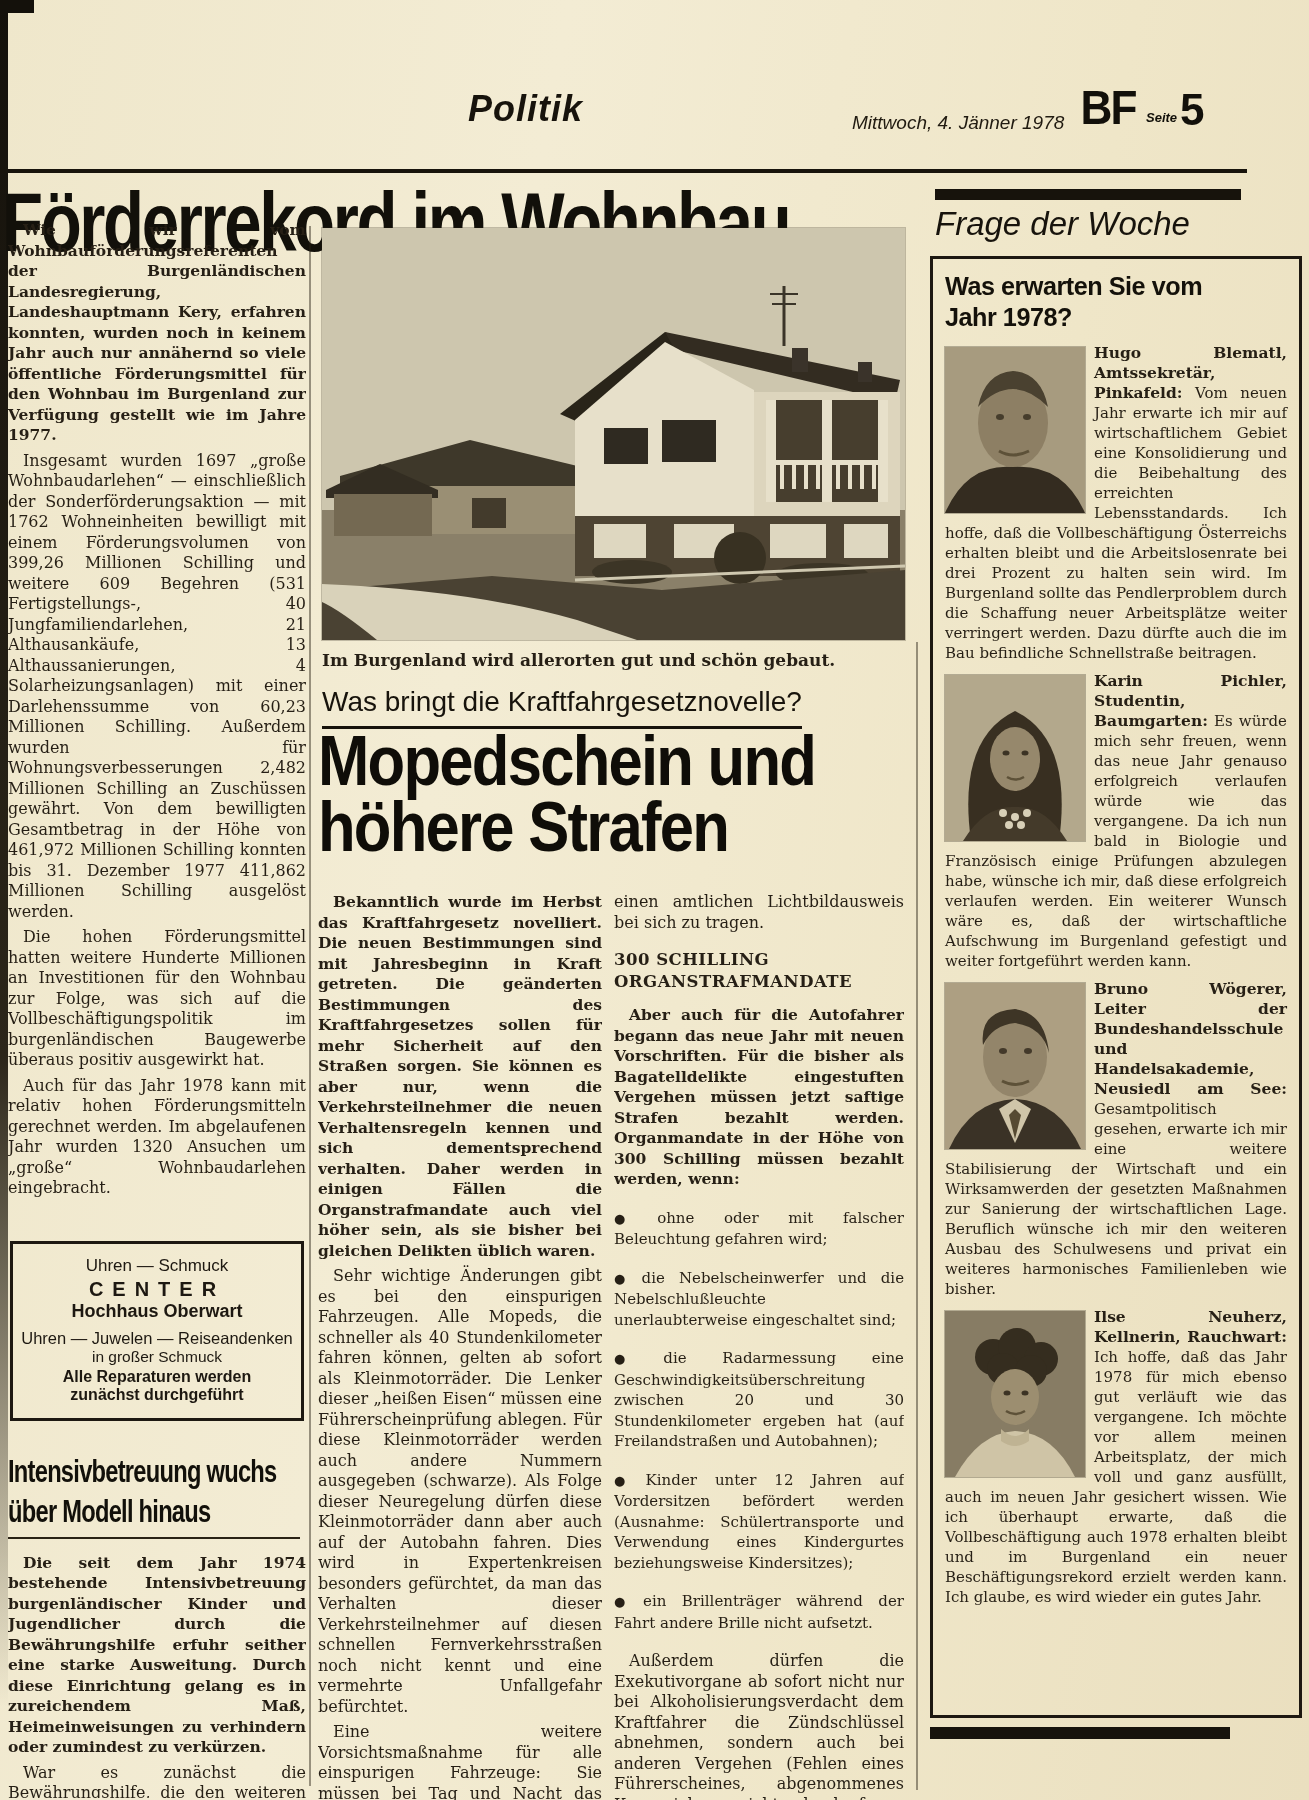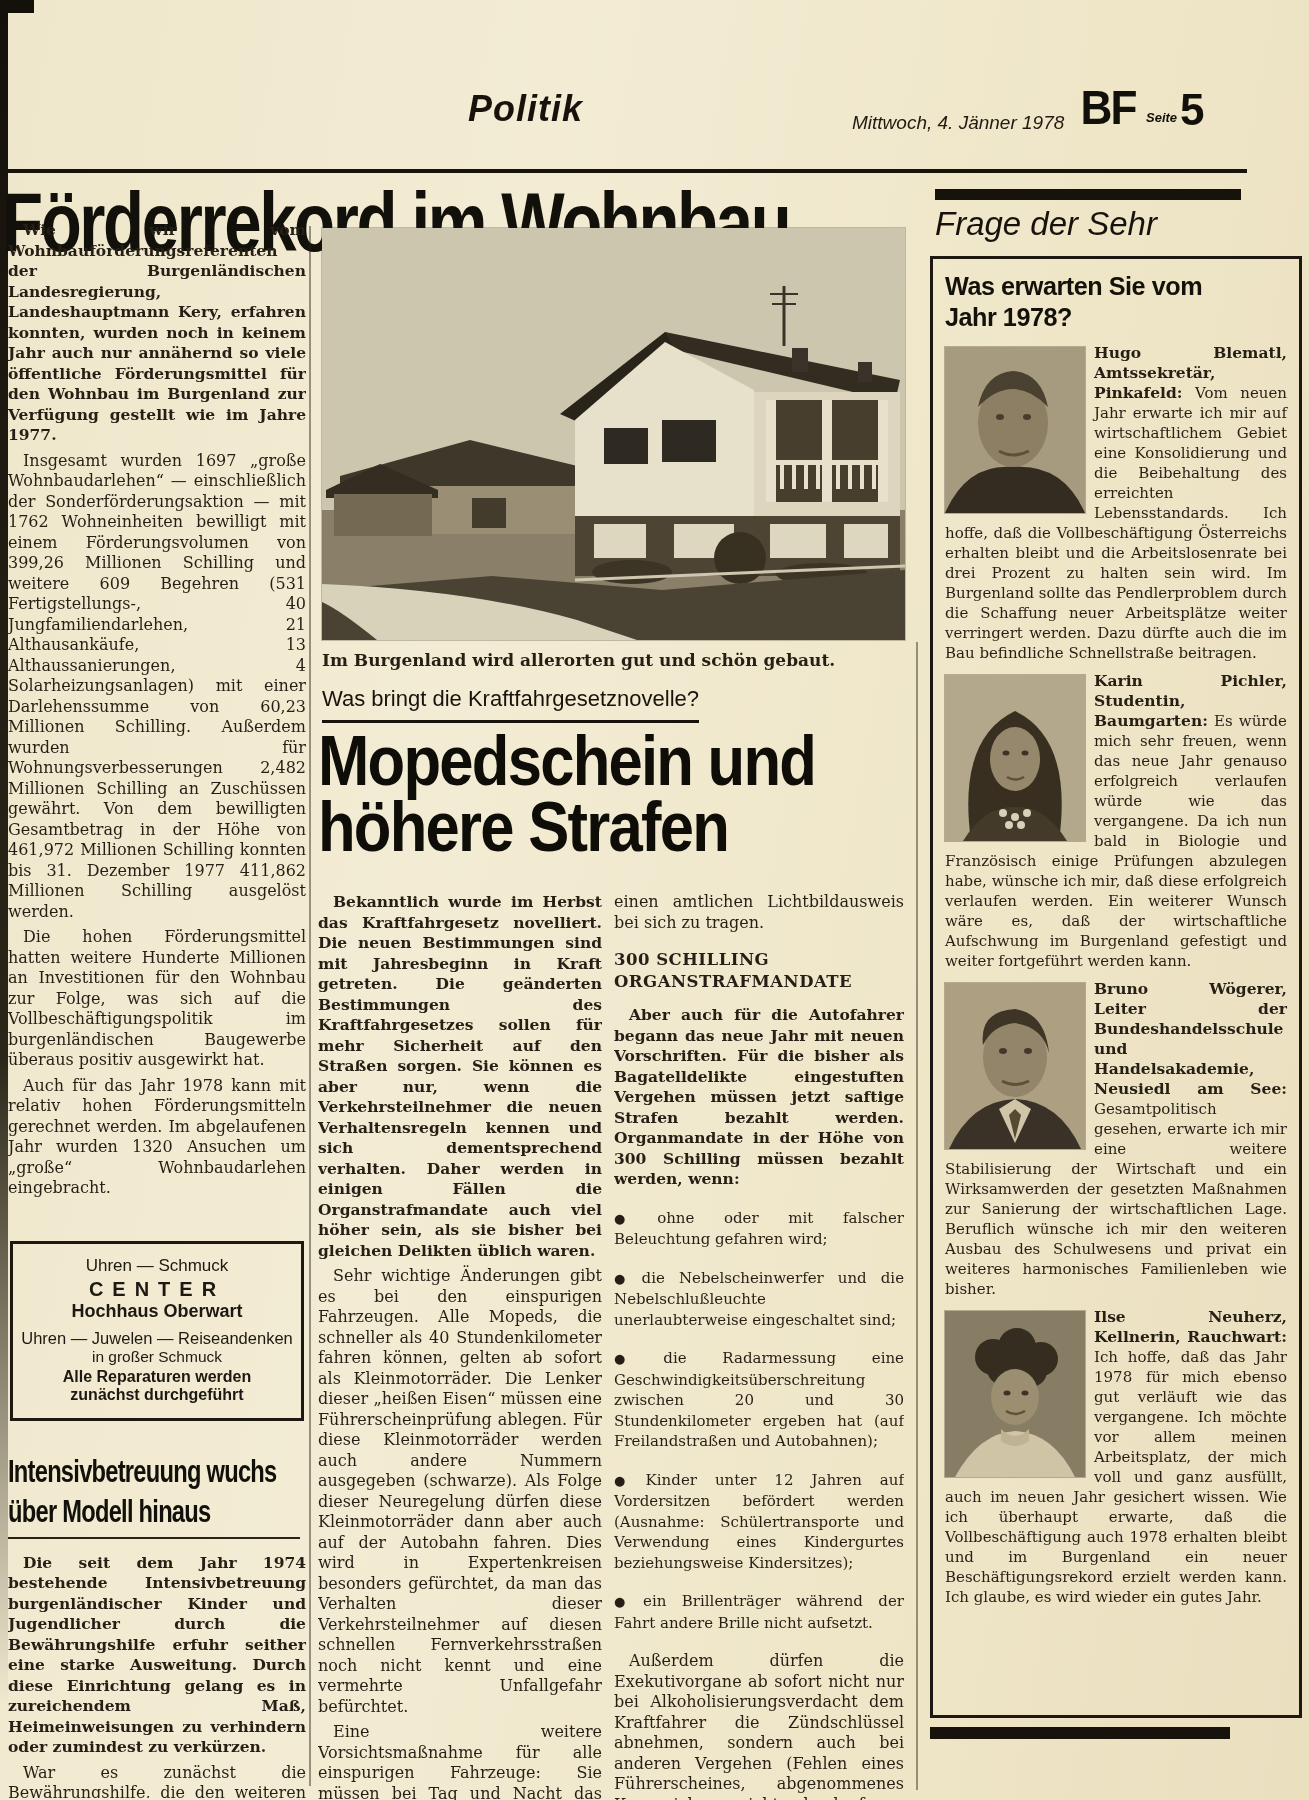--- a/index.html
+++ b/index.html
@@ -54,21 +54,21 @@
     white-space:nowrap; color:#12100a; }
   .hl-rule { width:292px; height:2px; background:#2a2315; margin:6px 0 14px 0; }
 
   
   .house-photo { position:absolute; left:322px; top:228px; width:583px; height:412px; overflow:hidden;
     box-shadow:0 0 0 1px rgba(40,33,20,.25); }
   .house-photo svg { display:block; width:100%; height:100%; }
   .caption { position:absolute; left:322px; top:650px; width:583px; font-weight:700; font-size:17px; }
 
   .kicker { position:absolute; left:322px; top:686px; font-family:"Liberation Sans",sans-serif;
-    font-size:22px; color:#17130c; }
+    font-size:28px; color:#17130c; }
   .kicker span { display:inline-block; padding-bottom:8px; border-bottom:3px solid #17130c; }
 
   .moped-headline { position:absolute; left:318px; top:728px; font-family:"Liberation Sans",sans-serif;
     font-weight:900; font-size:70px; line-height:66px; letter-spacing:-2px; white-space:nowrap;
     transform:scaleX(.88); transform-origin:left top; color:#0f0d08; }
 
   .mcol { position:absolute; top:892px; height:908px; overflow:hidden; }
   .mcol1 { left:318px; width:284px; }
   .mcol2 { left:614px; width:290px; }
   .subhead { font-weight:700; font-size:16.5px; line-height:22px; margin:16px 0 12px 0; letter-spacing:.5px; }
@@ -219,21 +219,21 @@
     <p class="bullet"><span class="dot">●</span><span>die Nebelscheinwerfer und die Nebelschlußleuchte unerlaubterweise eingeschaltet sind;</span></p>
     <p class="bullet"><span class="dot">●</span><span>die Radarmessung eine Geschwindigkeitsüberschreitung zwischen 20 und 30 Stundenkilometer ergeben hat (auf Freilandstraßen und Autobahnen);</span></p>
     <p class="bullet"><span class="dot">●</span><span>Kinder unter 12 Jahren auf Vordersitzen befördert werden (Ausnahme: Schülertransporte und Verwendung eines Kindergurtes beziehungsweise Kindersitzes);</span></p>
     <p class="bullet"><span class="dot">●</span><span>ein Brillenträger während der Fahrt andere Brille nicht aufsetzt.</span></p>
     <p class="body">Außerdem dürfen die Exekutivorgane ab sofort nicht nur bei Alkoholisierungsverdacht dem Kraftfahrer die Zündschlüssel abnehmen, sondern auch bei anderen Vergehen (Fehlen eines Führerscheines, abgenommenes Kennzeichen, nicht abgelaufenen Kraftfahrzeug).</p>
   </div>
 
   <div class="vrule vrule-mid"></div>
 
   <div class="fdw-bar"></div>
-  <div class="fdw-title">Frage der Sehr</div>
+  <div class="fdw-title">Frage der Woche</div>
 
   <div class="fdw-box">
     <h3 class="box-title">
       <div>Was erwarten Sie vom</div>
       <div>Jahr 1978?</div>
     </h3>
 
     <div class="interview">
       <div class="iphoto">
         <svg viewBox="0 0 140 166" preserveAspectRatio="none">

